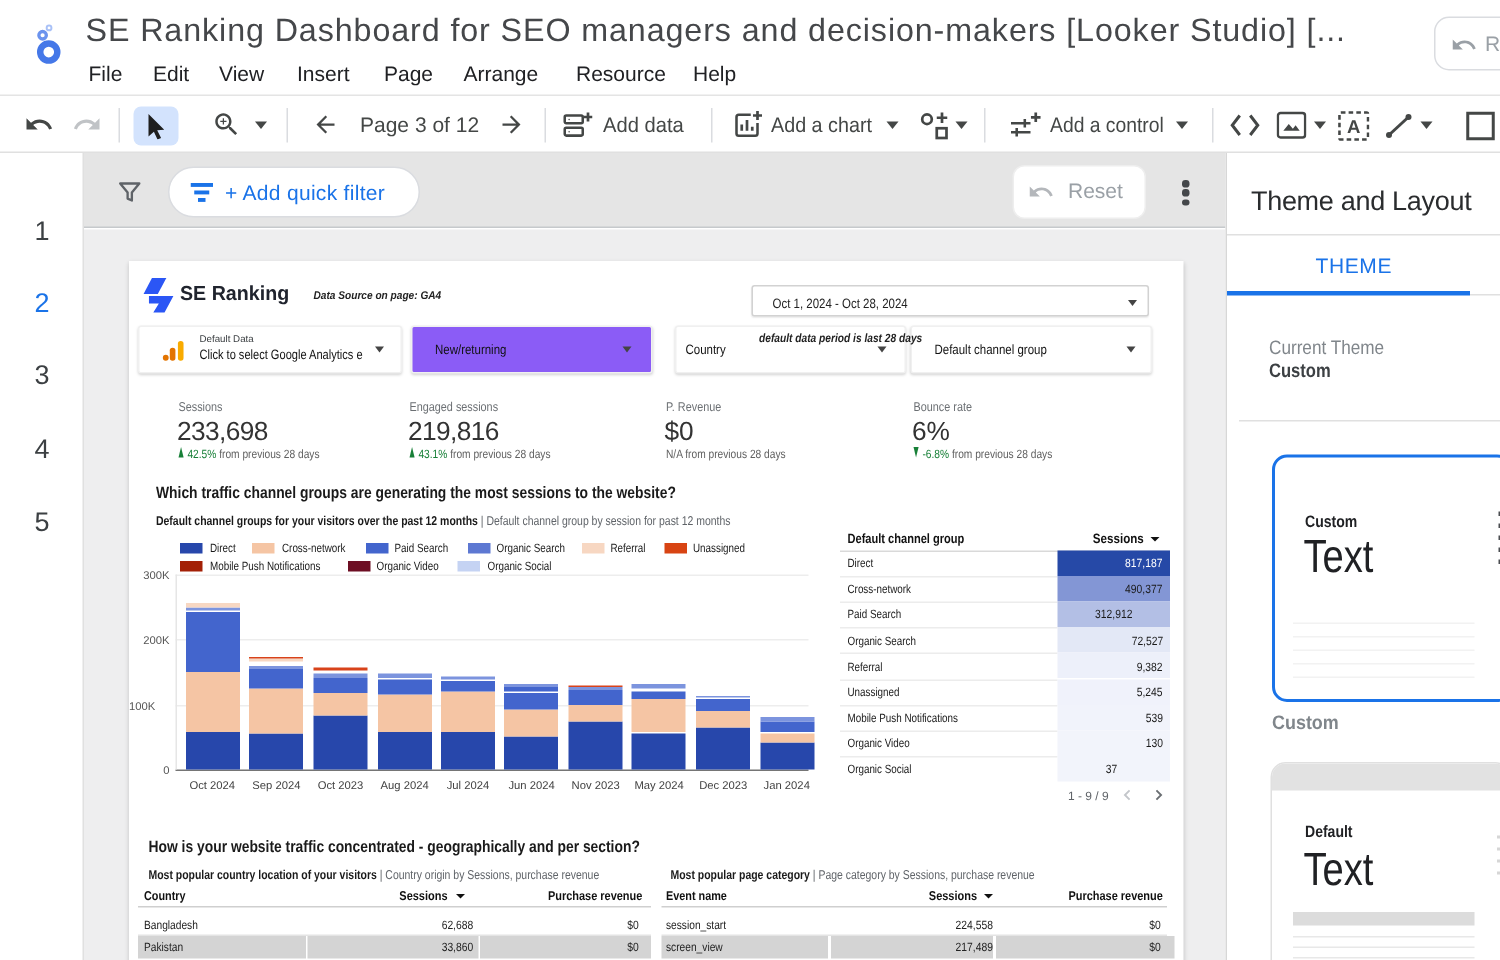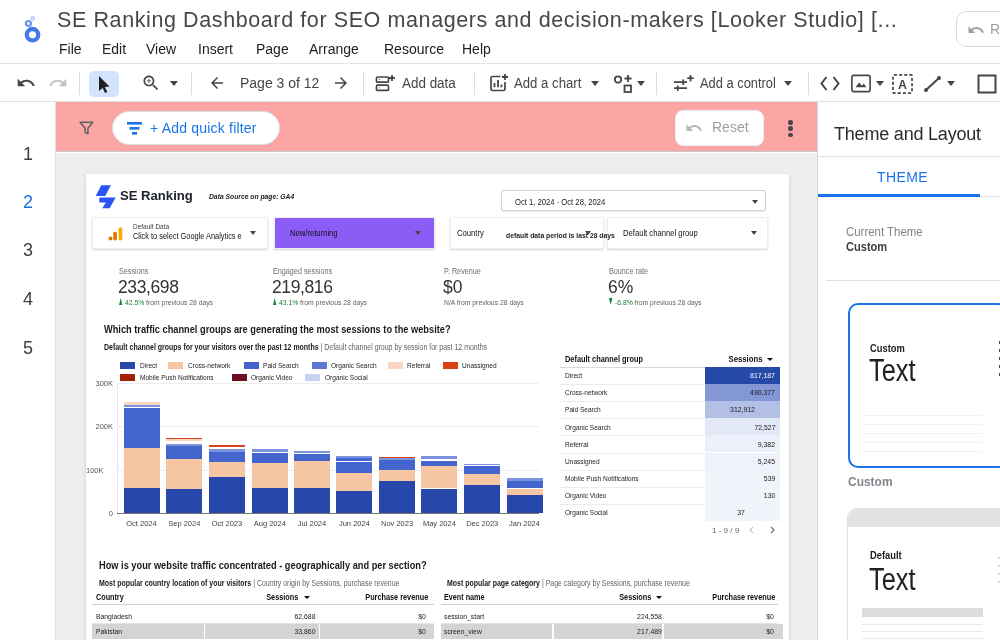--- a/index.html
+++ b/index.html
@@ -14,21 +14,21 @@
   #topreset { position:absolute; left:956px; top:11px; width:60px; height:36px; border:1px solid #dadce0; border-radius:10px; background:#fff; }
   
   #toolbar { position:absolute; left:0; top:63px; width:1000px; height:39px; background:#fff; border-top:1px solid #e4e4e4; border-bottom:1px solid #e0e0e0; }
   .tsep { position:absolute; top:8px; height:23px; width:1px; background:#dadce0; }
   .tbtext { position:absolute; top:11px; font-size:14px; color:#444746; white-space:nowrap; }
   .caret { position:absolute; width:0; height:0; border-left:4.5px solid transparent; border-right:4.5px solid transparent; border-top:5px solid #444746; }
   
   #pagestrip { position:absolute; left:0; top:102px; width:56px; height:538px; background:#fff; border-right:1px solid #e0e0e0; }
   .pnum { position:absolute; left:0; width:56px; text-align:center; font-size:18px; color:#3c4043; }
   
-  #filterbar { position:absolute; left:56px; top:102px; width:761px; height:50px; background:#fca5a5; border-bottom:1px solid #c6c9cc; }
+  #filterbar { position:absolute; left:56px; top:102px; width:761px; height:50px; background:#e5e5e5; border-bottom:1px solid #c6c9cc; }
   
   #canvas { position:absolute; left:56px; top:153px; width:761px; height:487px; background:#eeeeef; overflow:hidden; }
   
   #panel { position:absolute; left:817px; top:102px; width:183px; height:538px; background:#fff; border-left:1px solid #d7d7d7; overflow:hidden; }
   
   #page { position:absolute; left:30px; top:21px; width:703px; height:470px; background:#fff; box-shadow:0 1px 3px rgba(0,0,0,.18); }
   .c { position:absolute; white-space:nowrap; }
   .sx { display:inline-block; transform:scaleX(.82); transform-origin:0 50%; }
   .sx85 { display:inline-block; transform:scaleX(.85); transform-origin:0 50%; }
   .sx84 { display:inline-block; transform:scaleX(.84); transform-origin:0 50%; }
@@ -205,21 +205,21 @@
       <div class="caret" style="left:140px;top:13px;border-left-width:3px;border-right-width:3px;border-top-width:4px;border-top-color:#444"></div>
     </div>
     <div class="c" style="left:364px;top:43px;width:154px;height:31.5px;background:#fff;border:1px solid #f0f0f0;box-shadow:0 1px 2px rgba(0,0,0,.18);border-radius:2px">
       <div class="c" style="left:6px;top:10px;font-size:9px;color:#111"><span class="sx85">Country</span></div>
       <div class="caret" style="left:134px;top:13px;border-left-width:3px;border-right-width:3px;border-top-width:4px;border-top-color:#444"></div>
     </div>
     <div class="c" style="left:521px;top:43px;width:161px;height:31.5px;background:#fff;border:1px solid #f0f0f0;box-shadow:0 1px 2px rgba(0,0,0,.18);border-radius:2px">
       <div class="c" style="left:15px;top:10px;font-size:9px;color:#111"><span class="sx85">Default channel group</span></div>
       <div class="caret" style="left:143px;top:13px;border-left-width:3px;border-right-width:3px;border-top-width:4px;border-top-color:#444"></div>
     </div>
-    <div class="c" style="left:420px;top:57px;font-size:8px;font-weight:bold;color:#222"><span class="sx85">default data period is last 28 days</span></div>
+    <div class="c" style="left:420px;top:47px;font-size:8px;font-style:italic;font-weight:bold;color:#222"><span class="sx85">default data period is last 28 days</span></div>
 
     <div class="c" style="left:33px;top:92px;font-size:8.5px;color:#6b6f73"><span class="sx85">Sessions</span></div>
     <div class="c" style="left:32px;top:103px;font-size:17.5px;color:#333;letter-spacing:-.4px">233,698</div>
     <div class="c" style="left:33px;top:124px;font-size:8px;color:#616161"><span class="sx85"><span style="display:inline-block;width:0;height:0;border-left:2.6px solid transparent;border-right:2.6px solid transparent;border-bottom:7px solid #188038;margin-right:3px;vertical-align:0"></span><span style="color:#188038">42.5%</span> from previous 28 days</span></div>
     <div class="c" style="left:187px;top:92px;font-size:8.5px;color:#6b6f73"><span class="sx85">Engaged sessions</span></div>
     <div class="c" style="left:186px;top:103px;font-size:17.5px;color:#333;letter-spacing:-.4px">219,816</div>
     <div class="c" style="left:187px;top:124px;font-size:8px;color:#616161"><span class="sx85"><span style="display:inline-block;width:0;height:0;border-left:2.6px solid transparent;border-right:2.6px solid transparent;border-bottom:7px solid #188038;margin-right:3px;vertical-align:0"></span><span style="color:#188038">43.1%</span> from previous 28 days</span></div>
     <div class="c" style="left:358px;top:92px;font-size:8.5px;color:#6b6f73"><span class="sx85">P. Revenue</span></div>
     <div class="c" style="left:357px;top:103px;font-size:17.5px;color:#333">$0</div>
     <div class="c" style="left:358px;top:124px;font-size:8px;color:#616161"><span class="sx85">N/A from previous 28 days</span></div>

